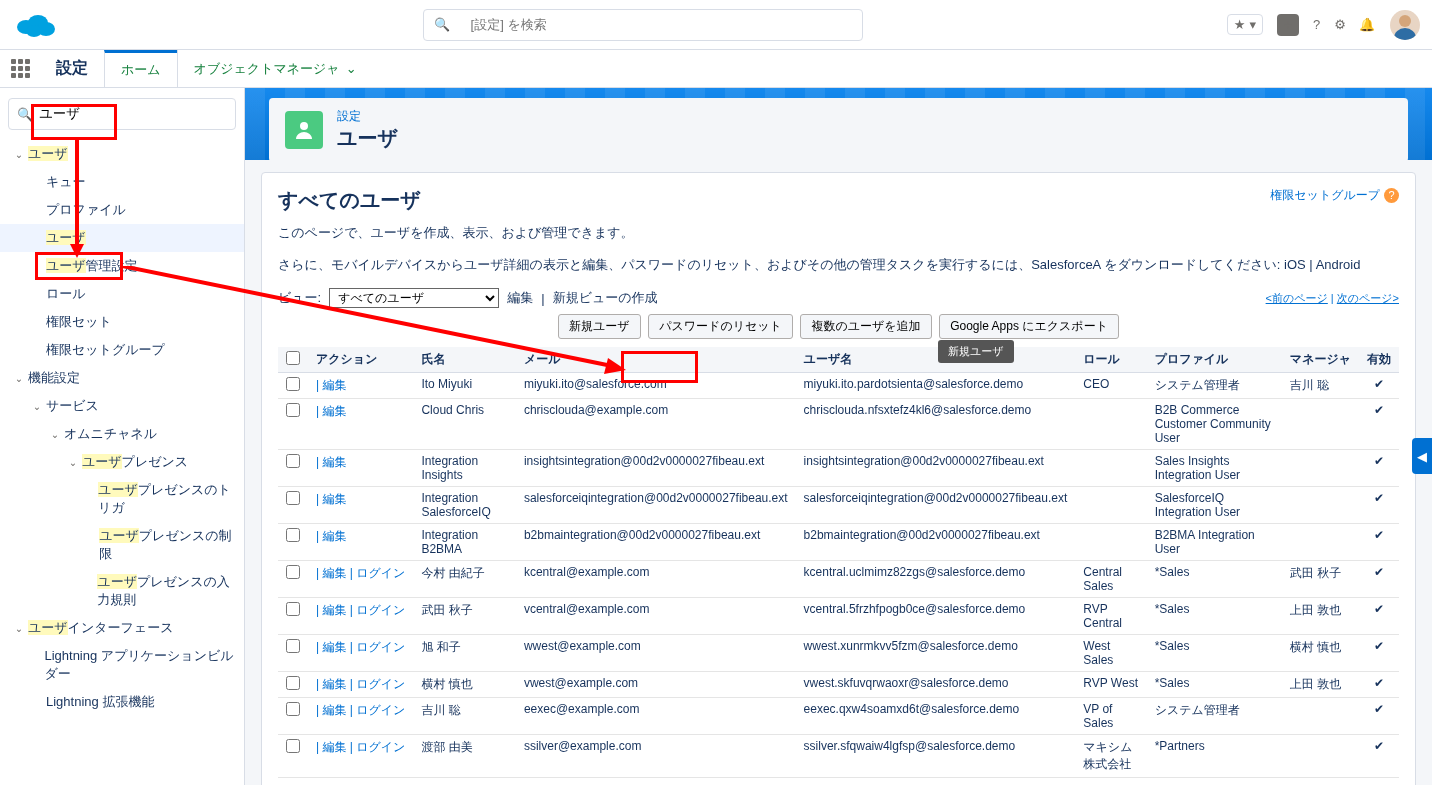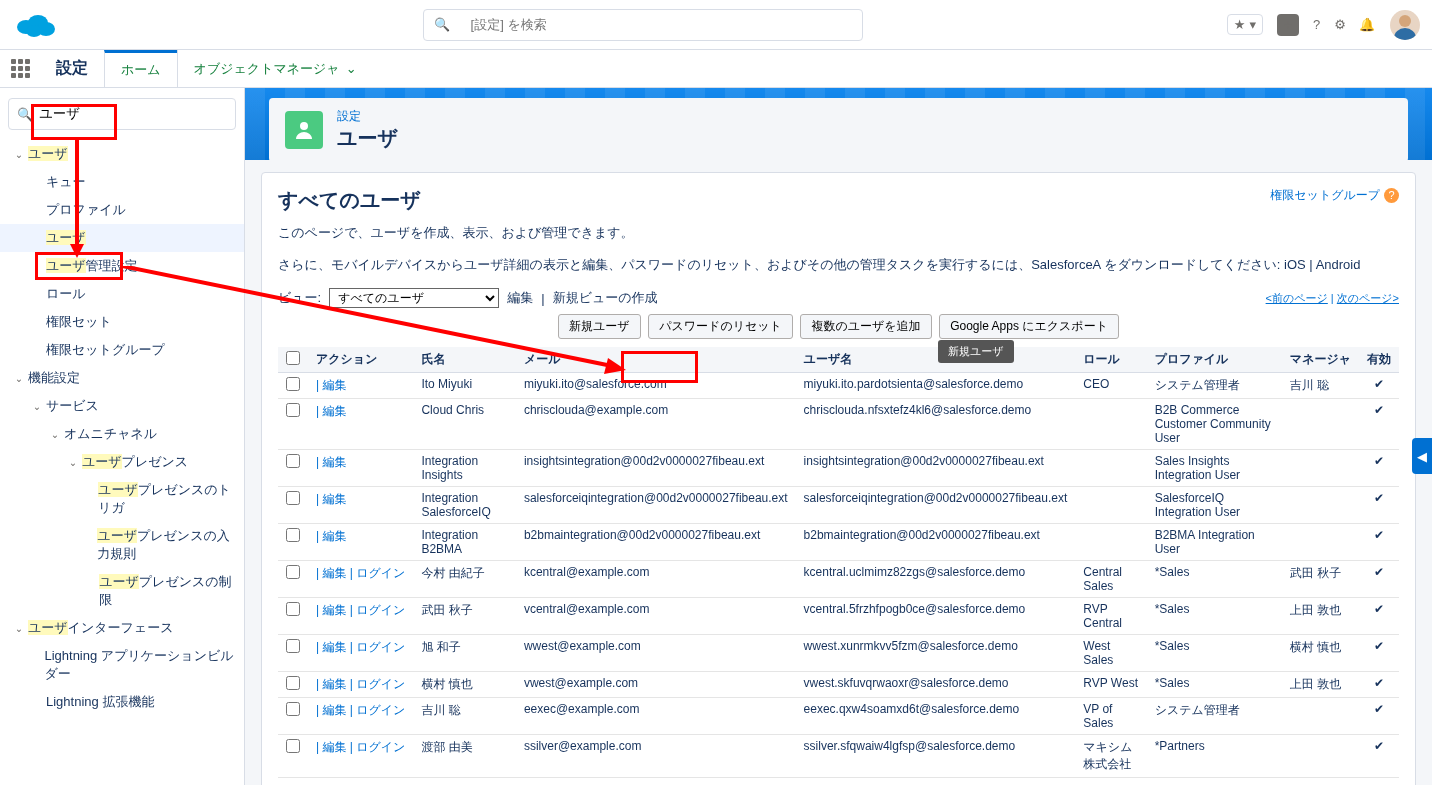--- a/index.html
+++ b/index.html
@@ -192,25 +192,25 @@
         <div class="node ind3">
           <span class="caret">⌄</span>
           <span class="lbl"><span class="hl">ユーザ</span>プレゼンス</span>
         </div>
         <div class="node ind4">
           <span class="caret"></span>
           <span class="lbl"><span class="hl">ユーザ</span>プレゼンスのトリガ</span>
         </div>
         <div class="node ind4">
           <span class="caret"></span>
+          <span class="lbl"><span class="hl">ユーザ</span>プレゼンスの制限</span>
+        </div>
+        <div class="node ind4">
+          <span class="caret"></span>
           <span class="lbl"><span class="hl">ユーザ</span>プレゼンスの入力規則</span>
-        </div>
-        <div class="node ind4">
-          <span class="caret"></span>
-          <span class="lbl"><span class="hl">ユーザ</span>プレゼンスの制限</span>
         </div>
         <div class="node ind0">
           <span class="caret">⌄</span>
           <span class="lbl"><span class="hl">ユーザ</span>インターフェース</span>
         </div>
         <div class="node ind1">
           <span class="caret"></span>
           <span class="lbl">Lightning アプリケーションビルダー</span>
         </div>
         <div class="node ind1">

